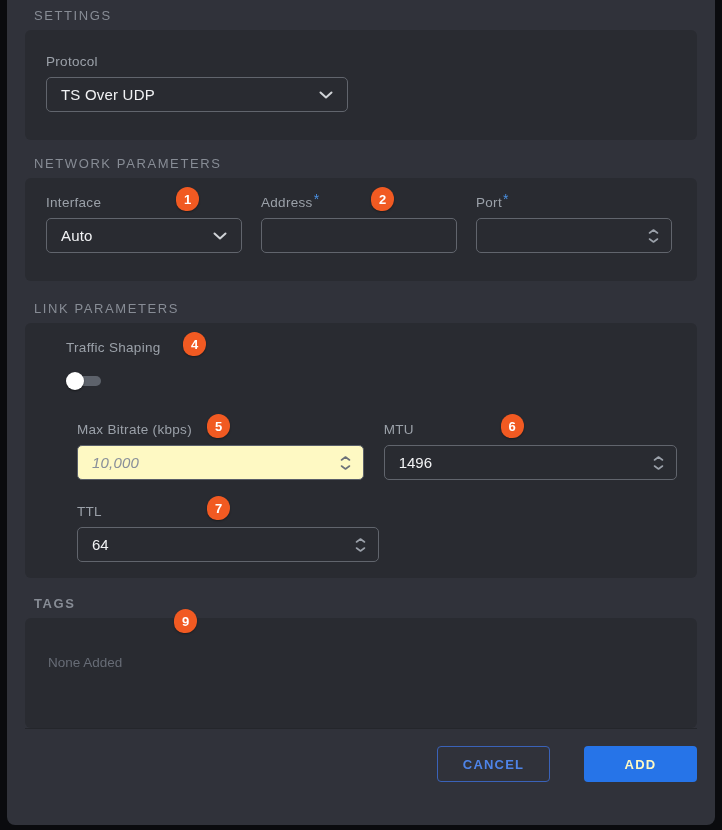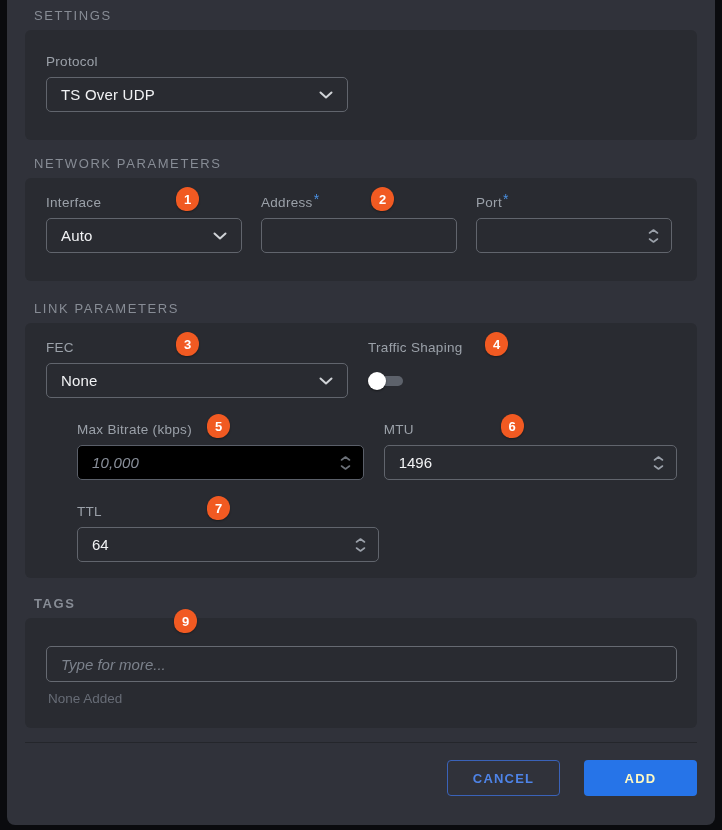--- a/index.html
+++ b/index.html
@@ -102,21 +102,21 @@
     font-weight:500;
     font-family:"Liberation Sans", sans-serif;
     padding:0 30px 0 14px;
   }
   .chevron { position:absolute; right:14px; top:50%; transform:translateY(-50%); display:flex; }
   .spinner {
     position:absolute; right:12px; top:50%; transform:translateY(-50%);
     display:flex; flex-direction:column; gap:3px; align-items:center;
   }
   .disabled-field {
-    background:#000000;
+    background:#fef9c3;
     border-color:#5a5f69;
     text-align:center;
   }
   .disabled-field .value {
     color:#898f9a;
     font-style:italic;
     font-weight:400;
   }
   .toggle-row { height:35px; display:flex; align-items:center; }
   .toggle { position:relative; width:36px; height:18px; cursor:pointer; }
@@ -145,26 +145,26 @@
   .tags-input-wrap input {
     position:absolute; inset:0; width:100%; height:100%;
     background:transparent; border:none; outline:none;
     color:#e8eaee; font-size:15px; font-style:italic;
     font-family:"Liberation Sans", sans-serif;
     padding:0 14px;
   }
   .tags-input-wrap input::placeholder { color:#7c828c; opacity:1; font-style:italic; }
   .none-added { margin-top:9px; margin-left:2px; color:#676c76; font-size:13.5px; }
   .footer {
-    margin-top:14px;
+    margin-top:0;
     border-top:1px solid #24262b;
     padding-top:17px;
     display:flex;
     justify-content:flex-end;
-    gap:24px;
+    gap:34px;
   }
   .btn {
     width:113px; height:36px;
     border-radius:4px;
     font-size:13px;
     font-weight:700;
     letter-spacing:1.2px;
     display:flex; align-items:center; justify-content:center;
     cursor:pointer;
     font-family:"Liberation Sans", sans-serif;
@@ -245,34 +245,20 @@
               </svg>
           </span>
         </div>
       </div>
     </div>
   </div>
 
   <div class="section-header hdr-link">LINK PARAMETERS</div>
   <div class="panel panel-link">
     <div class="row">
-      <div class="field w-md">
-        <div class="label-row">
-          <span class="field-label">FEC</span>
-          <span class="badge bl-130">3</span>
-        </div>
-        <div class="control">
-          <span class="value">None</span>
-          <span class="chevron">
-            <svg width="14" height="8" viewBox="0 0 14 8">
-                <polyline points="1.5,1.5 7,6.5 12.5,1.5" fill="none" stroke="#d0d3d7" stroke-width="2" stroke-linecap="round" stroke-linejoin="round"></polyline>
-              </svg>
-          </span>
-        </div>
-      </div>
       <div class="field w-lg gap2">
         <div class="label-row">
           <span class="field-label">Traffic Shaping</span>
           <span class="badge bl-117">4</span>
         </div>
         <div class="toggle-row">
           <div class="toggle">
             <div class="track"></div>
             <div class="knob"></div>
           </div>
@@ -333,23 +319,20 @@
           </span>
         </div>
       </div>
     </div>
   </div>
 
   <div class="tags-wrap">
     <div class="section-header hdr-tags">TAGS</div>
     <span class="badge">9</span>
     <div class="panel panel-tags">
-      <div class="tags-input-wrap">
-        <input type="text" placeholder="Type for more..." style="">
-      </div>
       <div class="none-added">None Added</div>
     </div>
   </div>
 
   <div class="footer">
     <button class="btn btn-cancel">CANCEL</button>
     <button class="btn btn-add">ADD</button>
   </div>
 
 </div>

